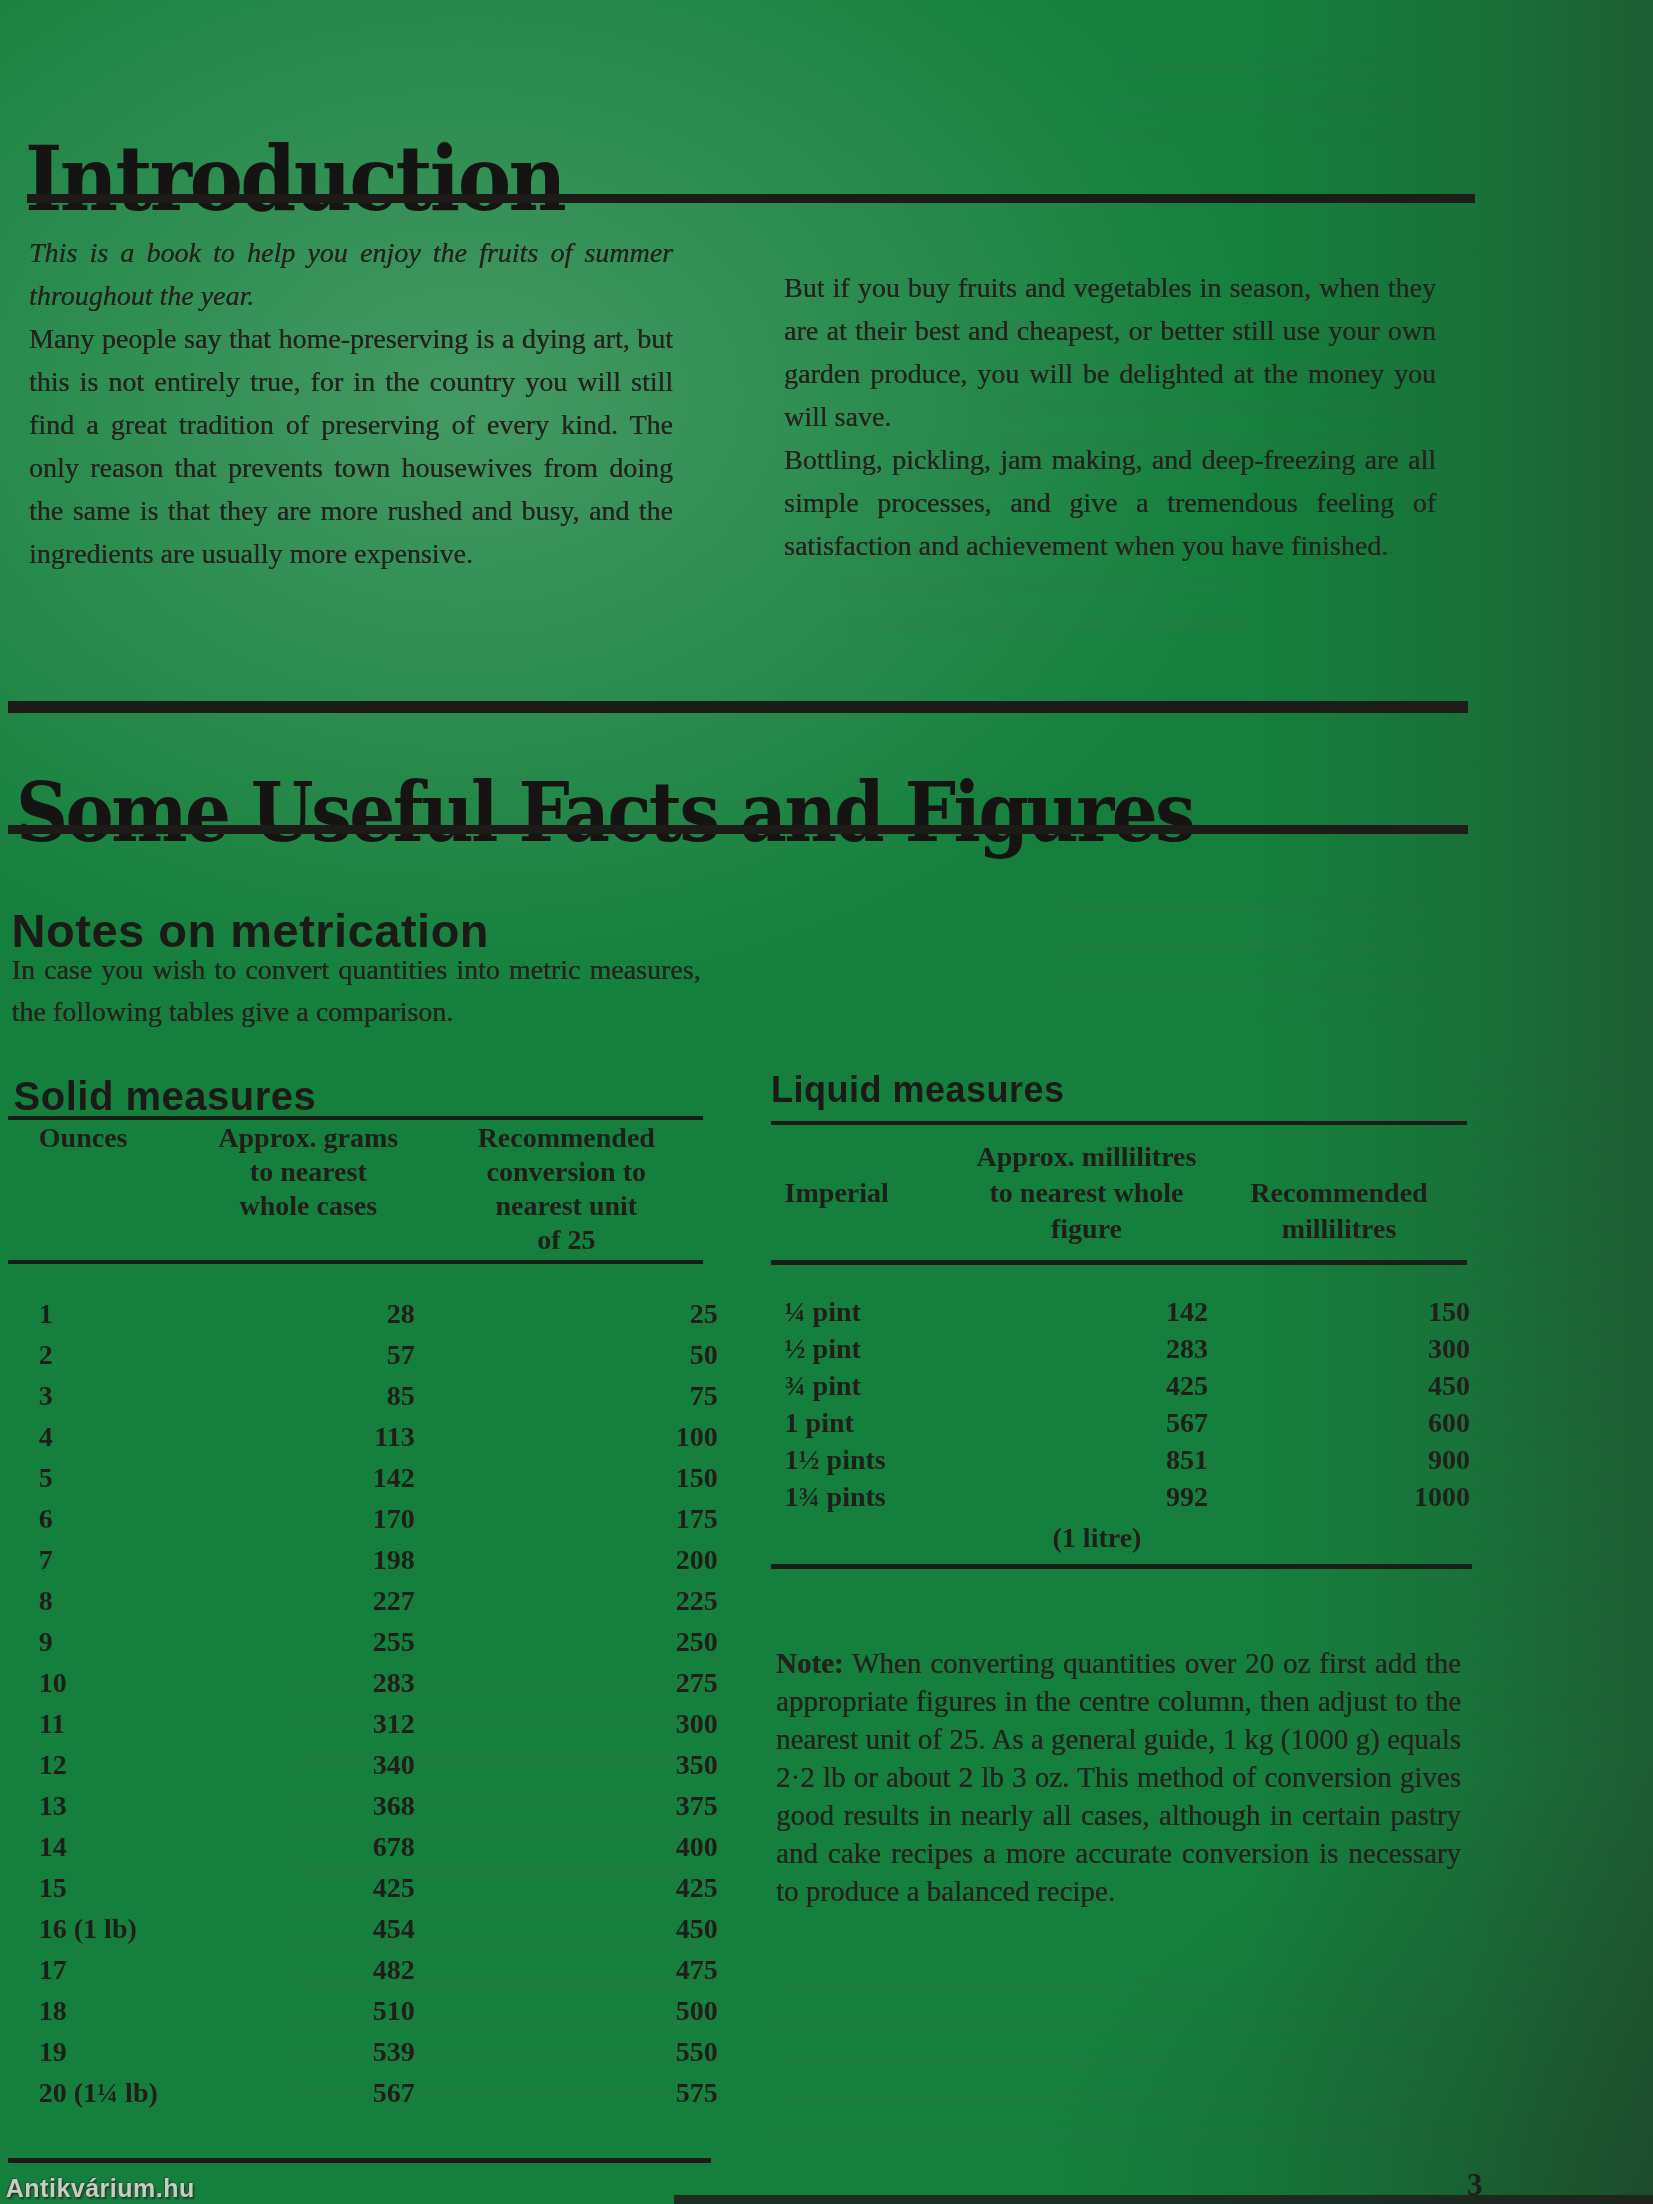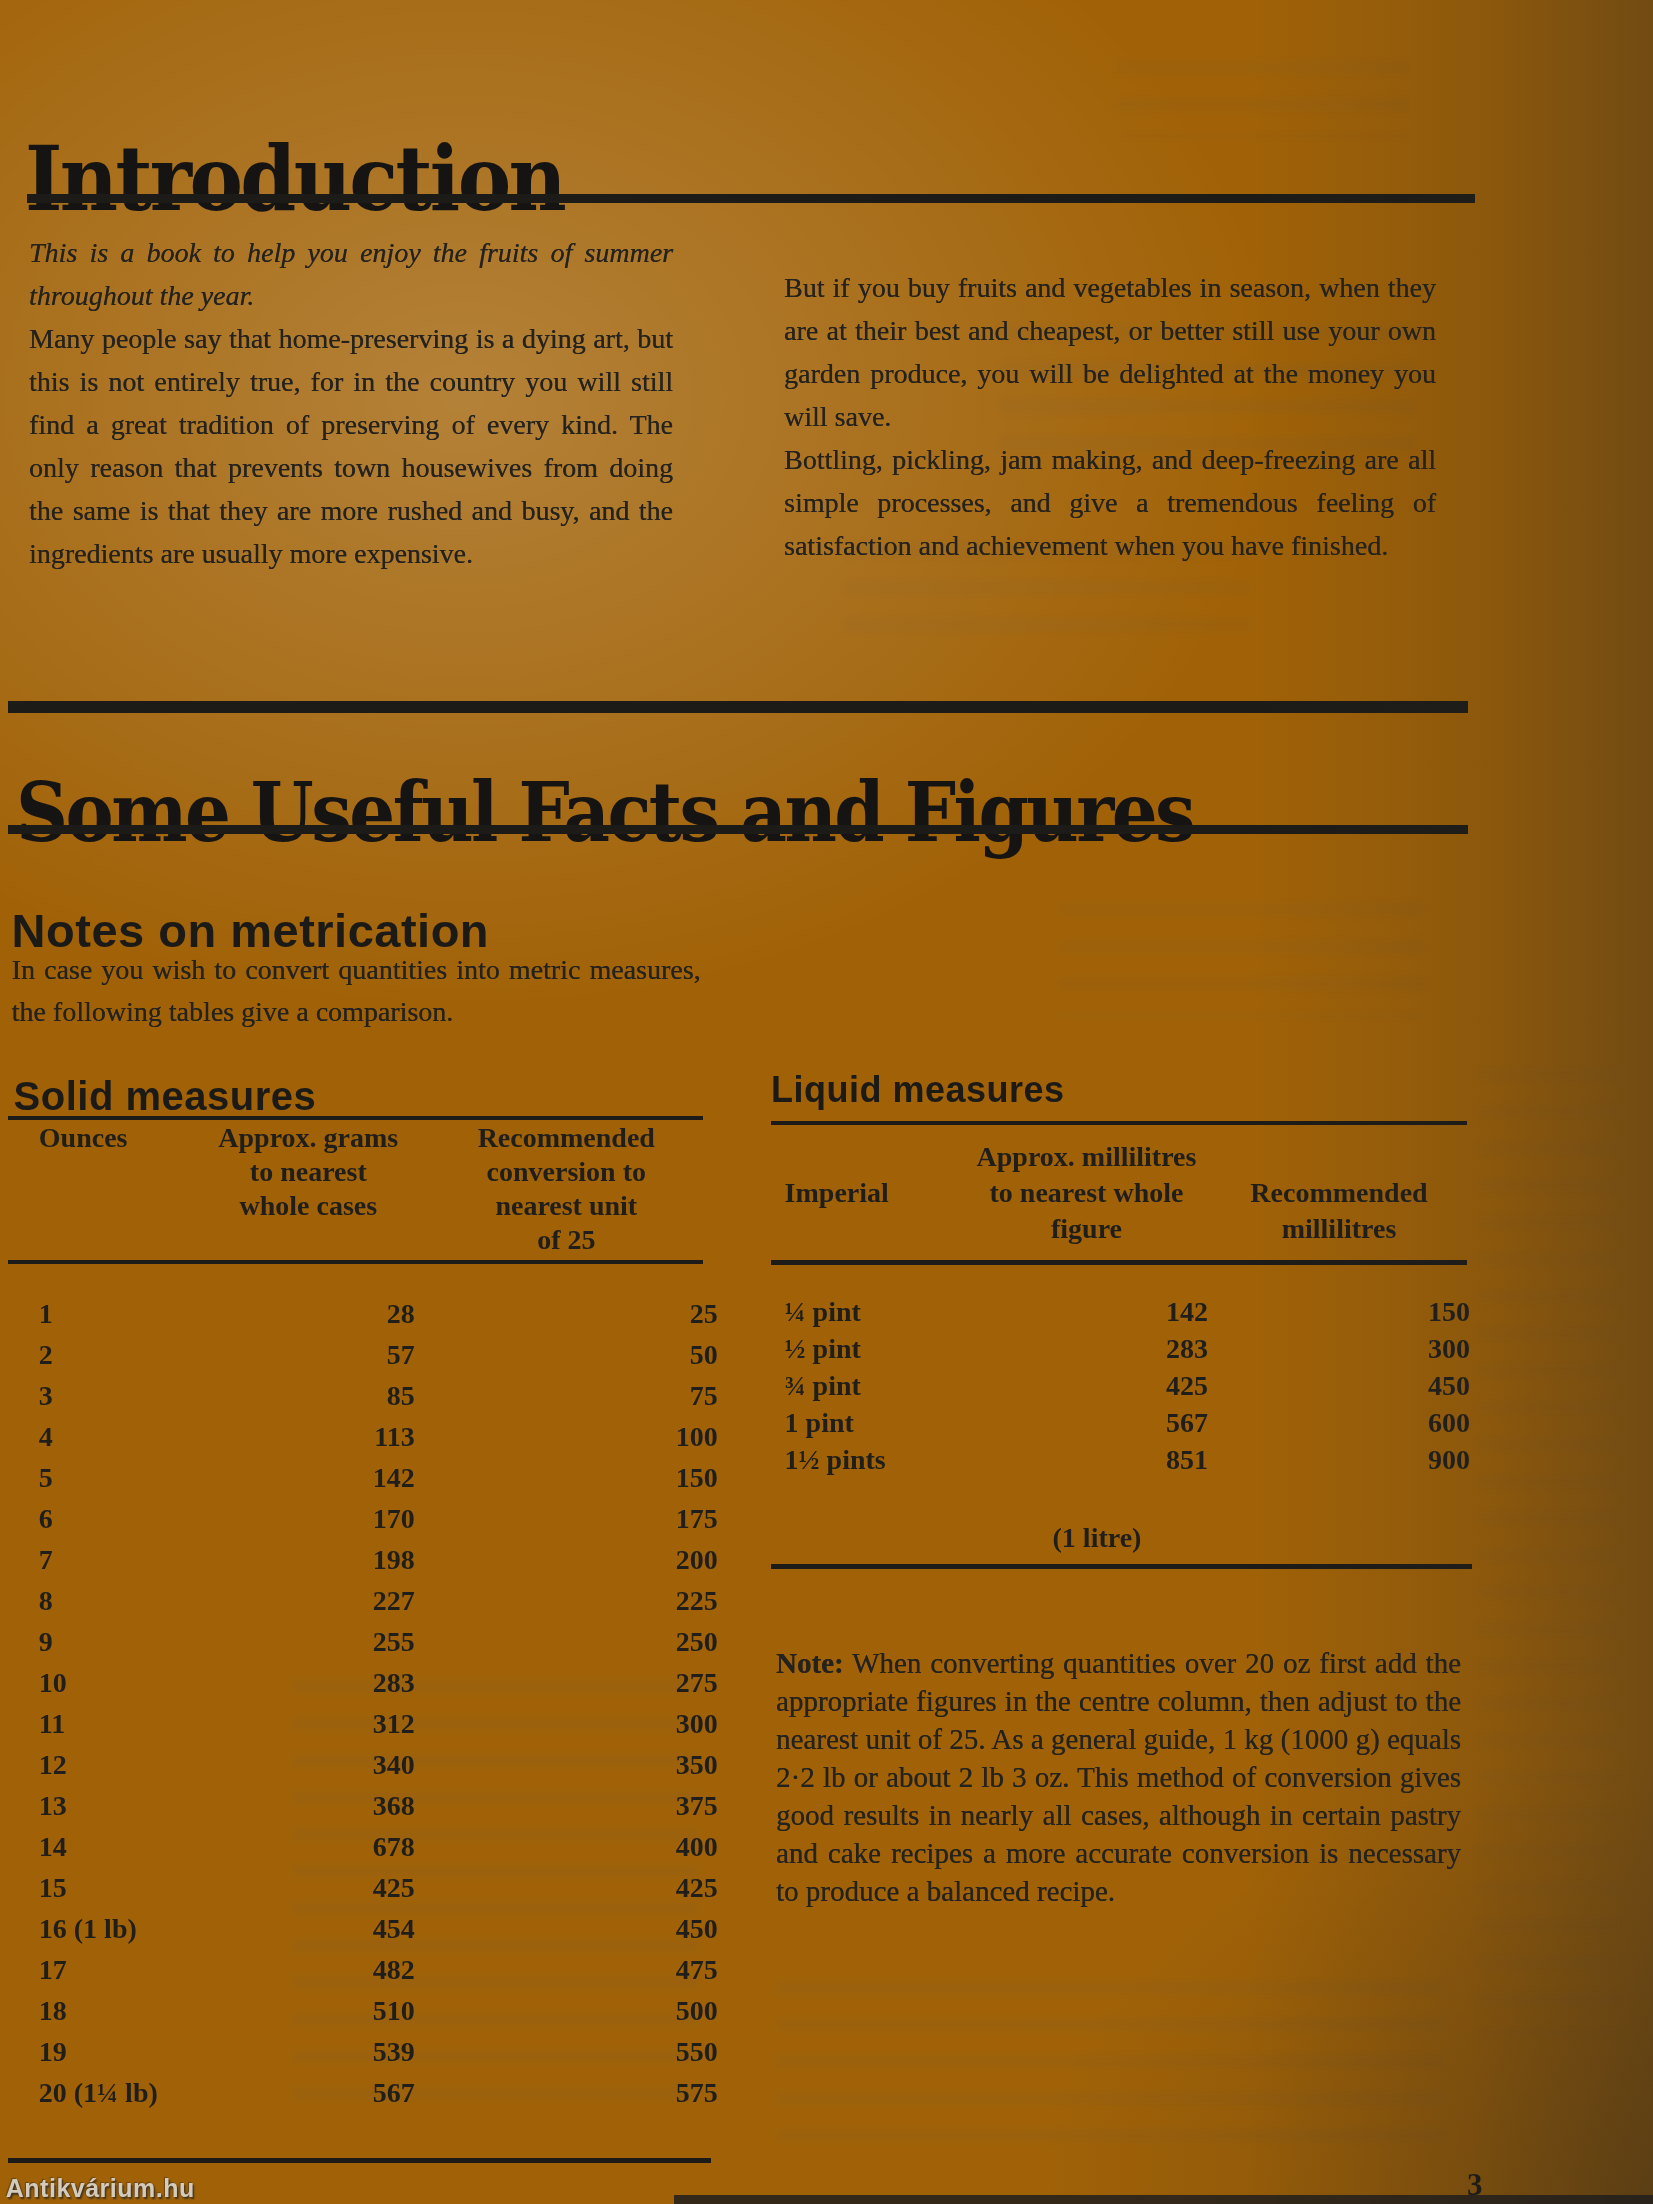--- a/index.html
+++ b/index.html
@@ -1,18 +1,18 @@
 <!DOCTYPE html>
 <html><head>
 <meta charset="utf-8">
 <style>
   html,body{margin:0;padding:0;background:#7d7b77;}
   #page{
     position:relative; width:1654px; height:2205px; overflow:hidden;
-    background:#a16207; color:#24221e;
+    background:#15803d; color:#24221e;
     font-family:"Liberation Serif","DejaVu Serif",serif;
   }
   
   .shade{position:absolute;pointer-events:none;}
   #shade-light{left:0;top:0;width:100%;height:100%;
     background:radial-gradient(ellipse 1164px 873px at 28% 18%, rgba(255,255,252,.20), rgba(255,255,252,0) 70%);}
   #shade-right{right:0;top:0;width:408px;height:100%;
     background:linear-gradient(to right, rgba(42,40,36,0) 0%, rgba(42,40,36,.16) 55%, rgba(42,40,36,.40) 100%);}
   #shade-corner{right:0;bottom:0;width:679px;height:485px;
     background:radial-gradient(ellipse at 100% 100%, rgba(30,28,25,.28), rgba(30,28,25,0) 65%);}
@@ -266,20 +266,25 @@
       <div class="trow">
         <span class="c0">1 pint</span>
         <span class="c1">567</span>
         <span class="c2">600</span>
       </div>
       <div class="trow">
         <span class="c0">1½ pints</span>
         <span class="c1">851</span>
         <span class="c2">900</span>
       </div>
+      <div class="trow">
+        <span class="c0">1¾ pints</span>
+        <span class="c1">992</span>
+        <span class="c2">1000</span>
+      </div>
     </div>
   <div id="litre-note">(1 litre)</div>
   <div class="rule" style="left:771px;top:1564px;width:701px;height:4.9px;"></div>
 
   <p class="body-col" id="note-para"><strong>Note:</strong> <span>When converting quantities over 20 oz first add the appropriate figures in the centre column, then adjust to the nearest unit of 25. As a general guide, 1 kg (1000 g) equals 2·2 lb or about 2 lb 3 oz. This method of conversion gives good results in nearly all cases, although in certain pastry and cake recipes a more accurate conversion is necessary to produce a balanced recipe.</span></p>
 
   <div id="watermark">Antikvárium.hu</div>
   <div id="page-number">3</div>
 
   <div class="shade" id="shade-right"></div>

